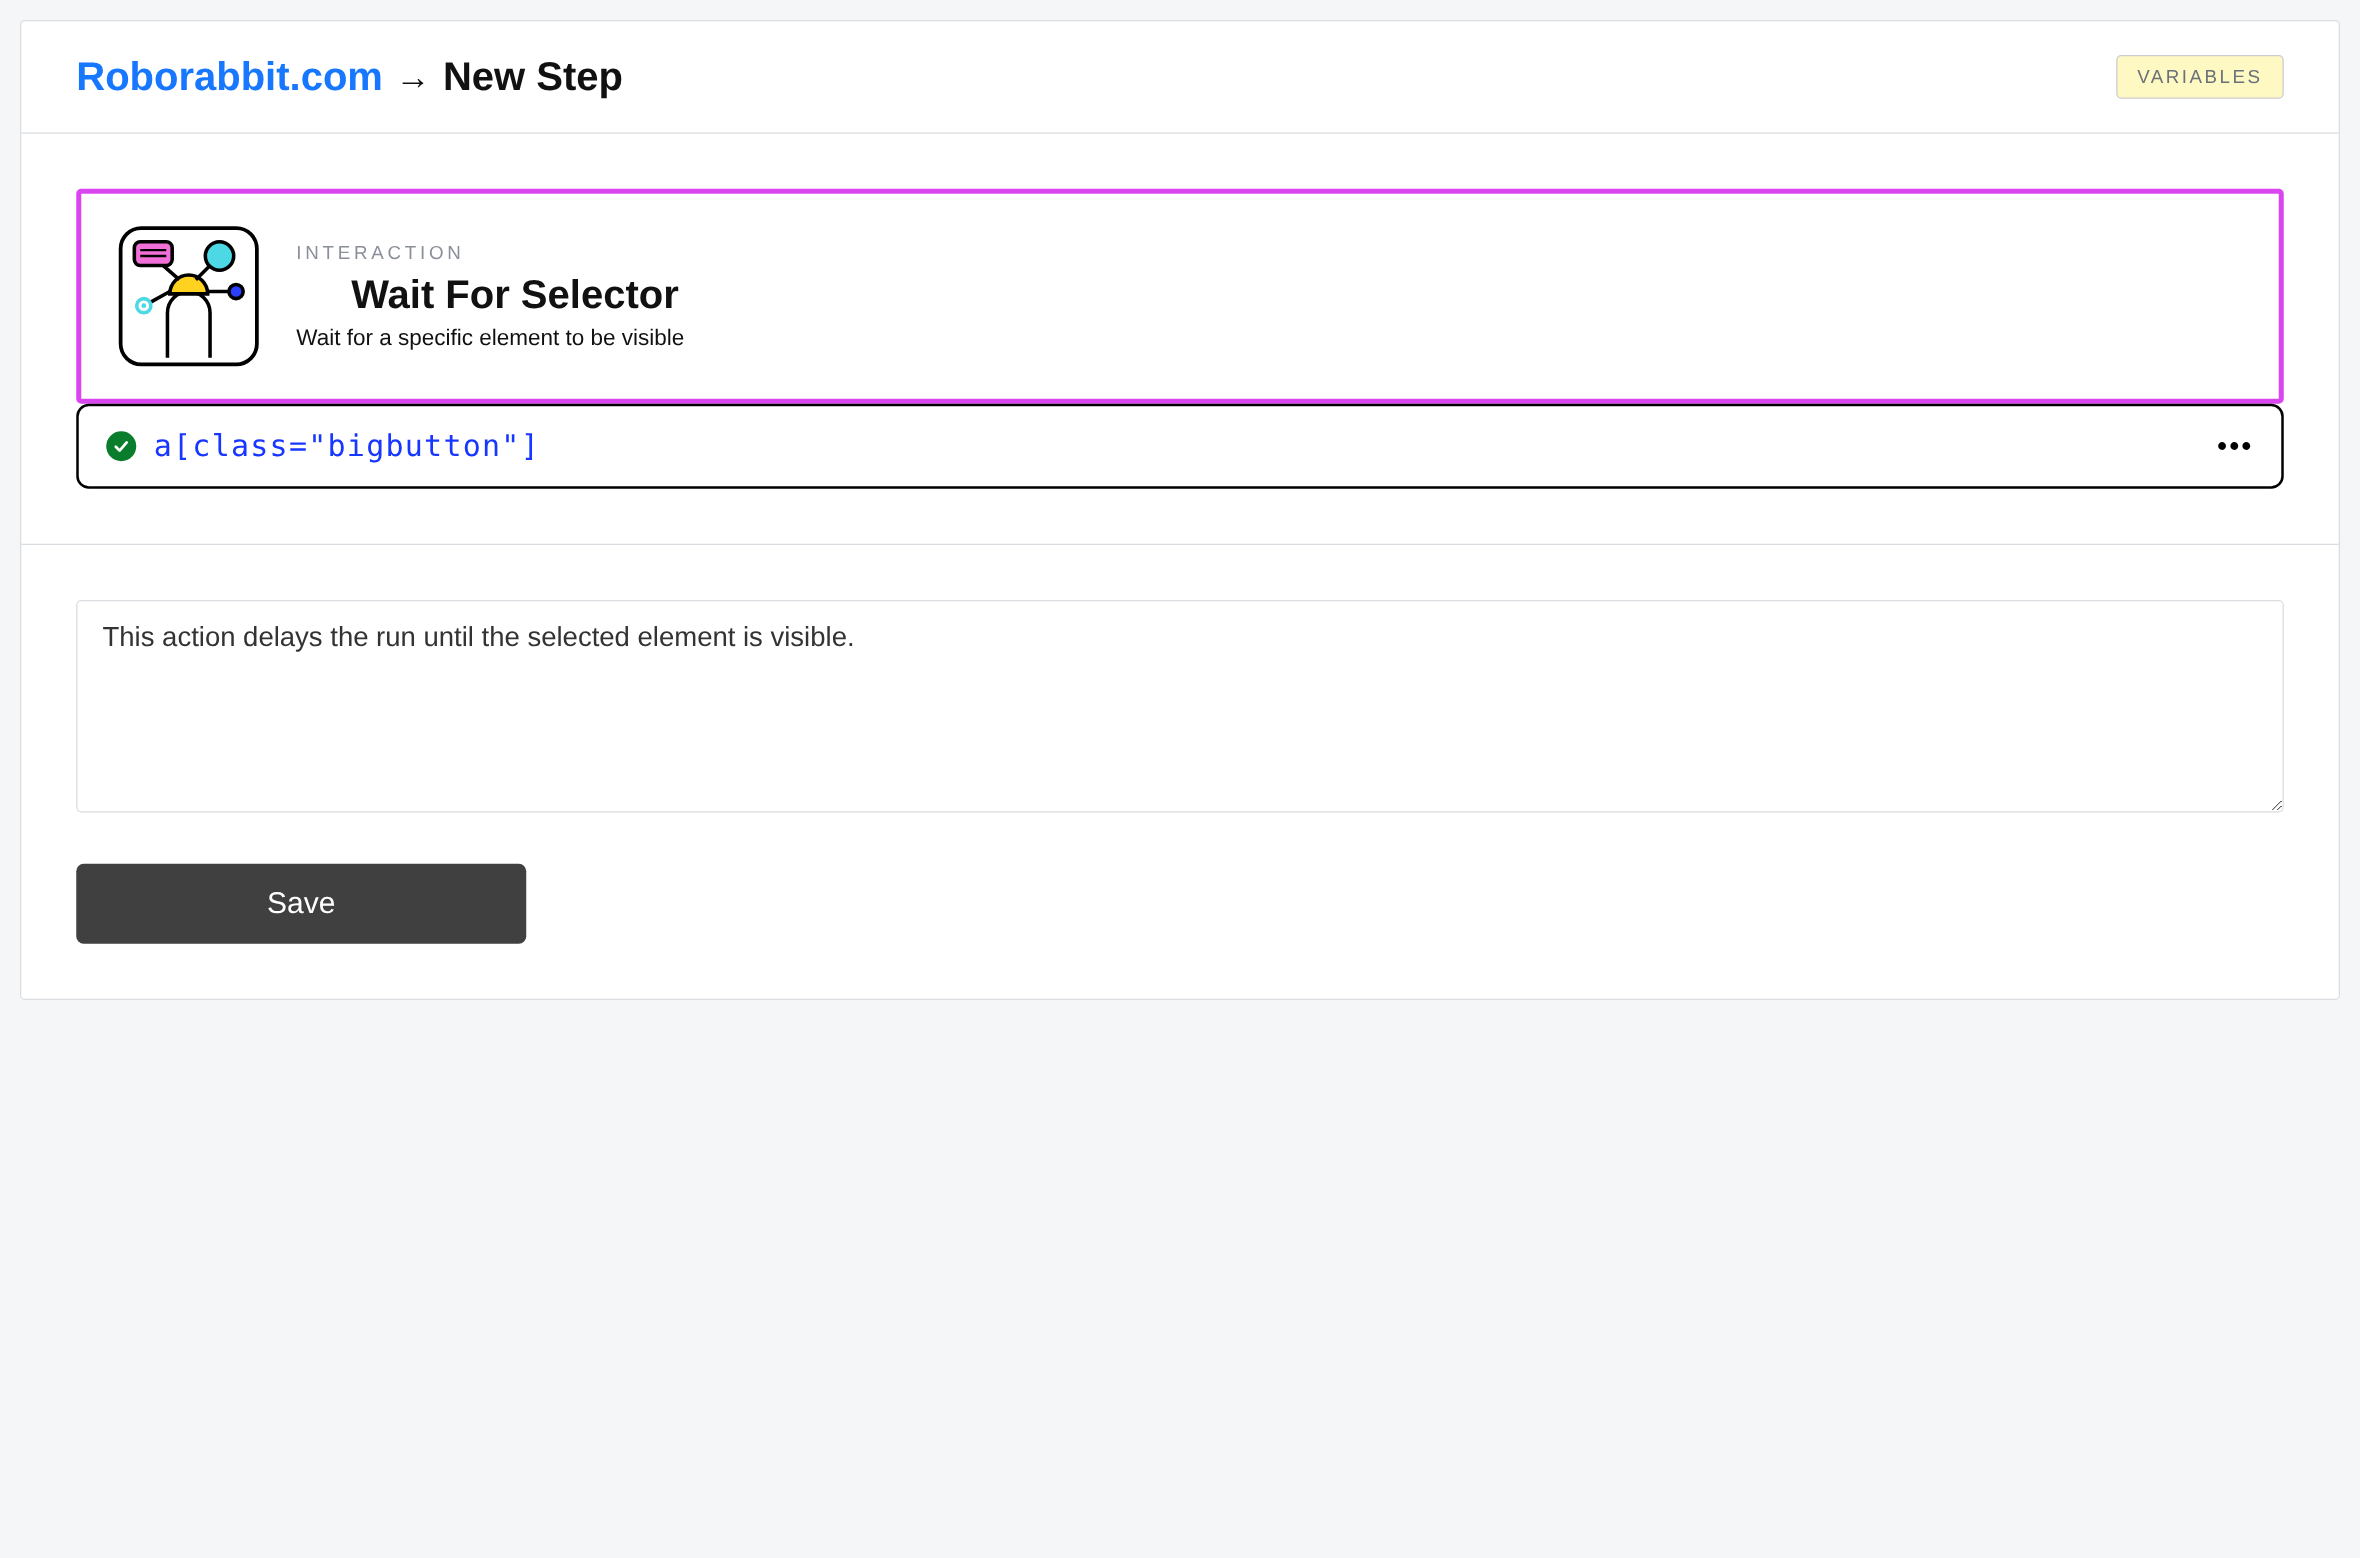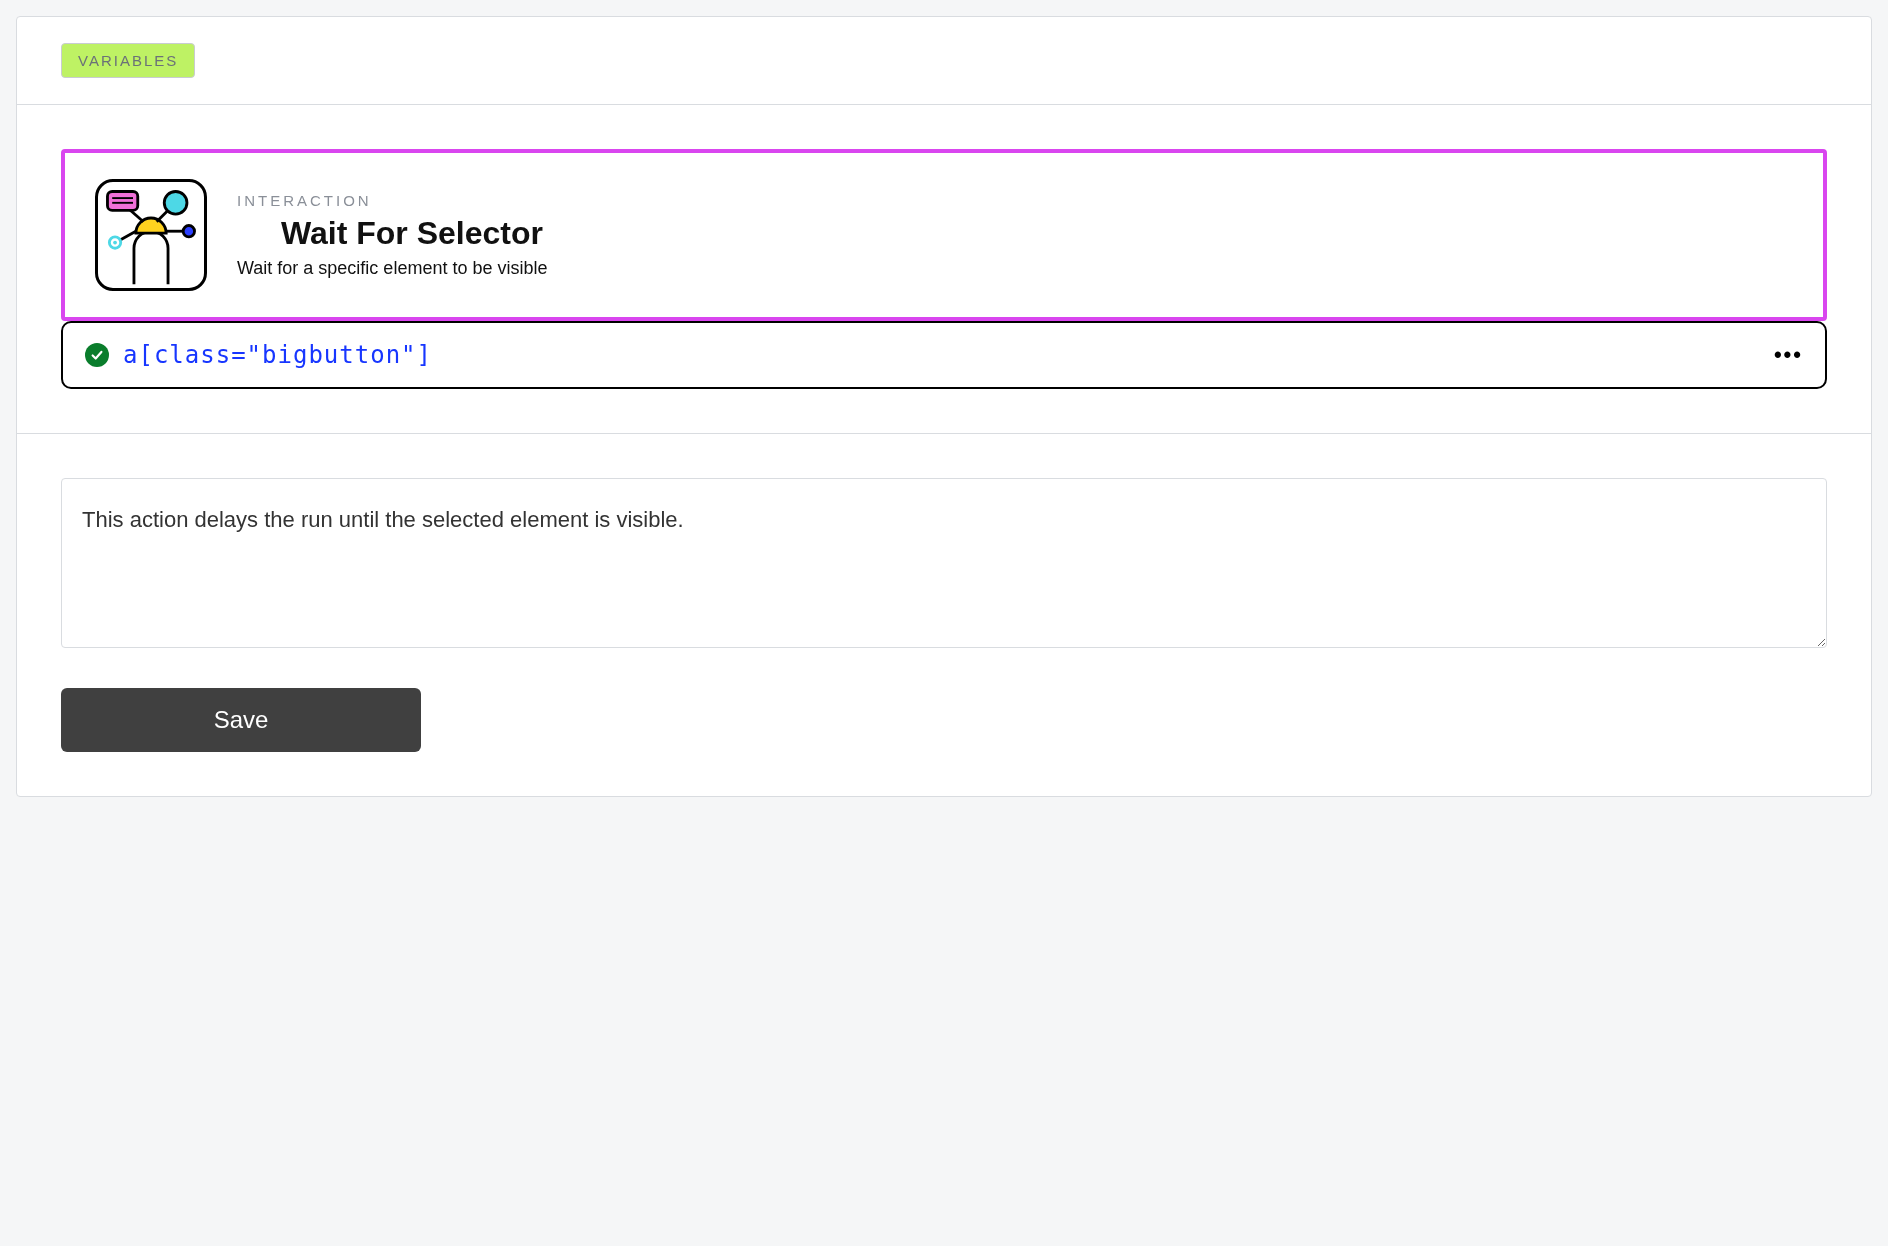--- a/index.html
+++ b/index.html
@@ -27,21 +27,21 @@
     font-weight: 700;
     display: flex;
     align-items: center;
     gap: 10px;
   }
   .breadcrumb .crumb-link { color: #1877ff; text-decoration: none; }
   .breadcrumb .arrow { color: #111; font-size: 28px; }
   .breadcrumb .crumb-current { color: #111; }
   .variables-btn {
     border: 1px solid #c9ccd1;
-    background: #bef264;
+    background: #fef9c3;
     color: #6b7178;
     font-size: 15px;
     letter-spacing: 2px;
     padding: 8px 16px;
     border-radius: 4px;
     cursor: pointer;
     font-weight: 500;
   }
   .body-pad { padding: 44px 44px 0 44px; }
   .step-card {
@@ -120,21 +120,21 @@
     border: none;
   }
   .divider {
     border-top: 1px solid #d9dce0;
     margin: 44px -44px 0 -44px;
   }
   .notes-area {
     width: 100%;
     border: 1px solid #d9dce0;
     border-radius: 4px;
-    padding: 28px 20px;
+    padding: 16px 20px;
     font-size: 22px;
     color: #333;
     resize: both;
     min-height: 170px;
     font-family: inherit;
     margin-top: 44px;
   }
   .save-btn {
     background: #404040;
     color: #fff;
@@ -147,20 +147,25 @@
     margin: 36px 0 44px 0;
     font-weight: 400;
   }
 </style>
 </head>
 <body>
 
 <div class="panel">
 
   <div class="header">
+    <div class="breadcrumb">
+      <a href="#" class="crumb-link">Roborabbit.com</a>
+      <span class="arrow">→</span>
+      <span class="crumb-current">New Step</span>
+    </div>
     <button class="variables-btn">VARIABLES</button>
   </div>
 
   <div class="body-pad">
 
     <div class="step-card">
       <div class="step-icon">
         <svg viewBox="0 0 112 112" width="106" height="106" style="position:absolute;top:0;left:0">
 
           <path d="M 38 108 L 38 70 A 18 18 0 0 1 74 70 L 74 108" fill="#fff" stroke="#000" stroke-width="3"></path>

